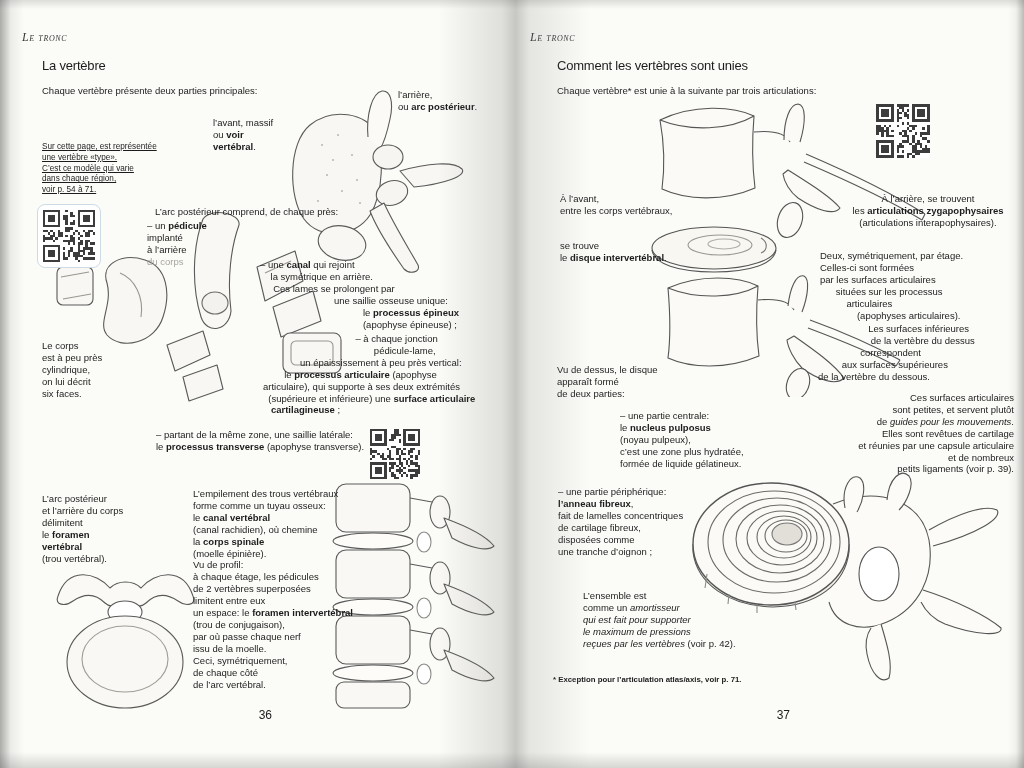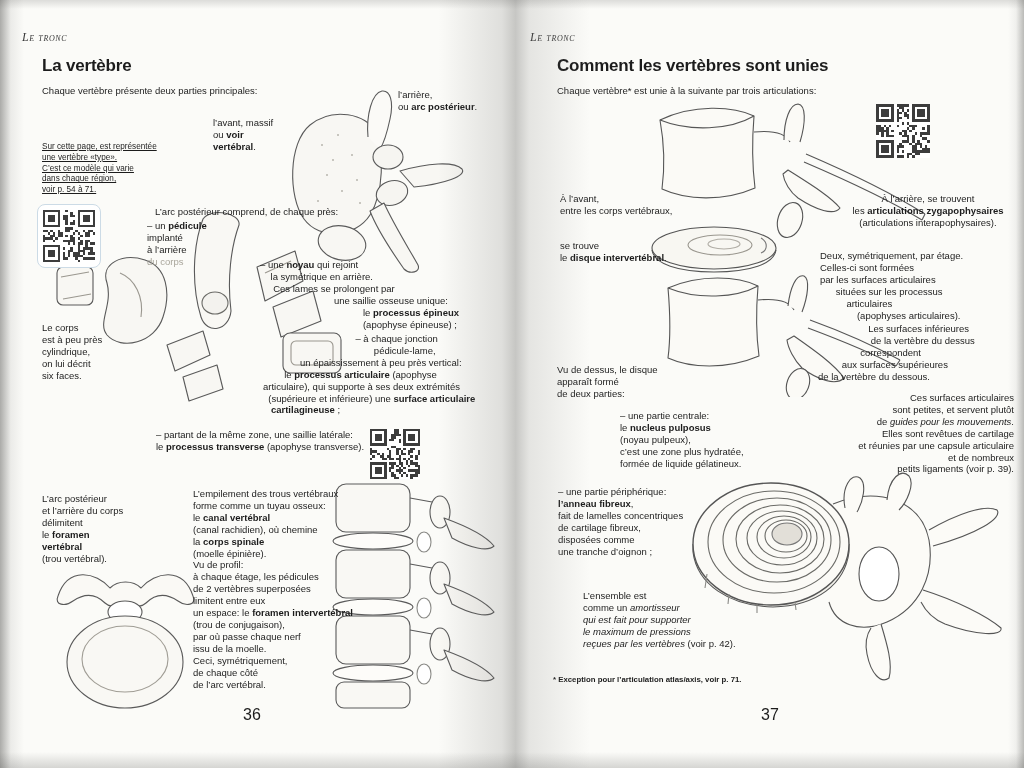--- a/index.html
+++ b/index.html
@@ -5,24 +5,24 @@
 <style>
   html,body{margin:0;padding:0;background:#8a8a88;}
   .stage{position:relative;width:1024px;height:768px;margin:0 auto;background:#fbfbf8;
          overflow:hidden;font-family:"Liberation Sans",sans-serif;color:#1c1c1c;}
   .tb{position:absolute;white-space:pre-wrap;font-size:9.5px;line-height:11.9px;}
   .b{font-weight:bold}
   .i{font-style:italic}
   .g{color:#a9a69c}
   .hdr{font-family:"Liberation Serif",serif;font-style:italic;font-variant:small-caps;
        font-size:12px;letter-spacing:.6px;color:#3a3a3a;line-height:12px;}
-  .title{font-size:17px;font-weight:bold;letter-spacing:-.2px;line-height:19px;}
+  .title{font-size:13px;font-weight:normal;letter-spacing:-.2px;line-height:19px;}
   .small{font-size:8.2px;line-height:10.8px;text-decoration:underline;}
   .foot{font-size:7.8px;font-weight:bold;line-height:10px;}
-  .pgnum{font-size:16px;width:40px;text-align:center;line-height:12px;}
+  .pgnum{font-size:12px;width:40px;text-align:right;line-height:12px;}
   .ctr{text-align:center;}
   .rgt{text-align:right;}
   .illus{position:absolute;}
   .qr{position:absolute;}
   .qrbox{position:absolute;background:#fff;border:1.5px solid #ccdbe6;border-radius:8px;padding:5px;}
   .gutter{position:absolute;left:438px;top:0;width:152px;height:768px;pointer-events:none;
      background:linear-gradient(90deg,rgba(110,110,108,0) 0%,rgba(110,110,108,.20) 42%,
                 rgba(92,92,90,.33) 51%,rgba(110,110,108,.16) 60%,rgba(110,110,108,0) 100%);}
   .edgeL{position:absolute;left:0;top:0;width:24px;height:768px;pointer-events:none;
      background:linear-gradient(90deg,rgba(60,60,58,.42),rgba(140,140,138,.14) 45%,rgba(255,255,255,0));}
@@ -359,36 +359,36 @@
     <div class="tb small" style="left:42px;top:142px">Sur cette page, est représentée
 une vertèbre «type».
 C’est ce modèle qui varie
 dans chaque région,
 voir p. 54 à 71.</div>
     <div class="tb" style="left:155px;top:206px">L’arc postérieur comprend, de chaque près:</div>
     <div class="tb" style="left:147px;top:220px">– un <span class="b">pédicule</span>
 implanté
 à l’arrière
 <span class="g">du corps</span></div>
-    <div class="tb" style="left:260px;top:259px">– une <span class="b">noyau</span> qui rejoint
+    <div class="tb" style="left:260px;top:259px">– une <span class="b">canal</span> qui rejoint
     la symétrique en arrière.
      Ces lames se prolongent par
                             une saillie osseuse unique:
                                        le <span class="b">processus épineux</span>
                                        (apophyse épineuse) ;</div>
     <div class="tb" style="left:263px;top:333px">                                   – à chaque jonction
                                           pédicule-lame,
               un épaississement à peu près vertical:
         le <span class="b">processus articulaire</span> (apophyse
 articulaire), qui supporte à ses deux extrémités
   (supérieure et inférieure) une <span class="b">surface articulaire</span>
    <span class="b">cartilagineuse</span> ;</div>
     <div class="tb" style="left:156px;top:429px">– partant de la même zone, une saillie latérale:
 le <span class="b">processus transverse</span> (apophyse transverse).</div>
-    <div class="tb" style="left:42px;top:322px">Le corps
+    <div class="tb" style="left:42px;top:340px">Le corps
 est à peu près
 cylindrique,
 on lui décrit
 six faces.</div>
     <div class="tb" style="left:42px;top:493px">L’arc postérieur
 et l’arrière du corps
 délimitent
 le <span class="b">foramen
 vertébral</span>
 (trou vertébral).</div>

